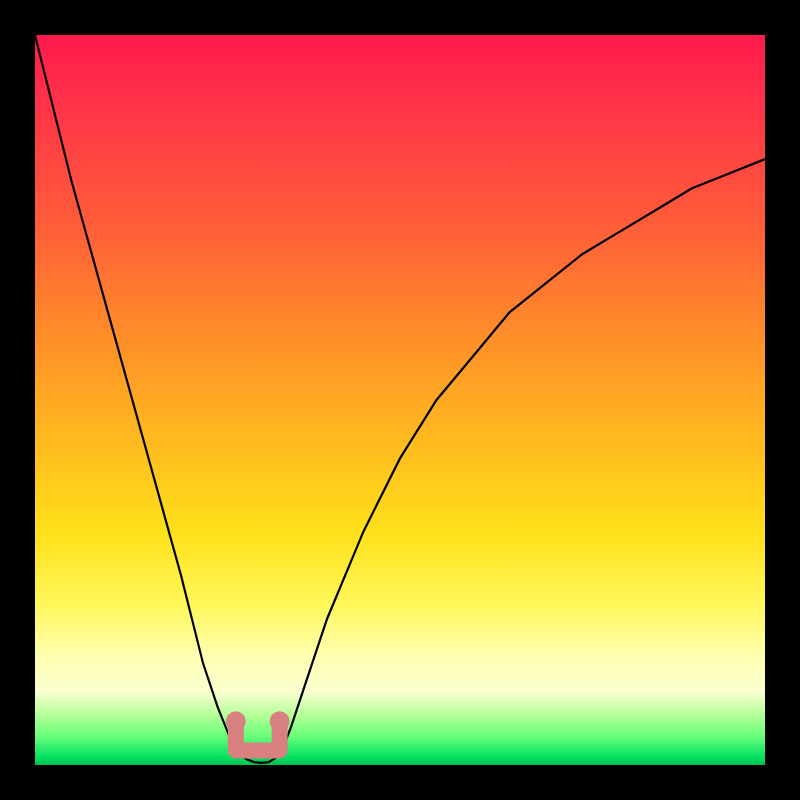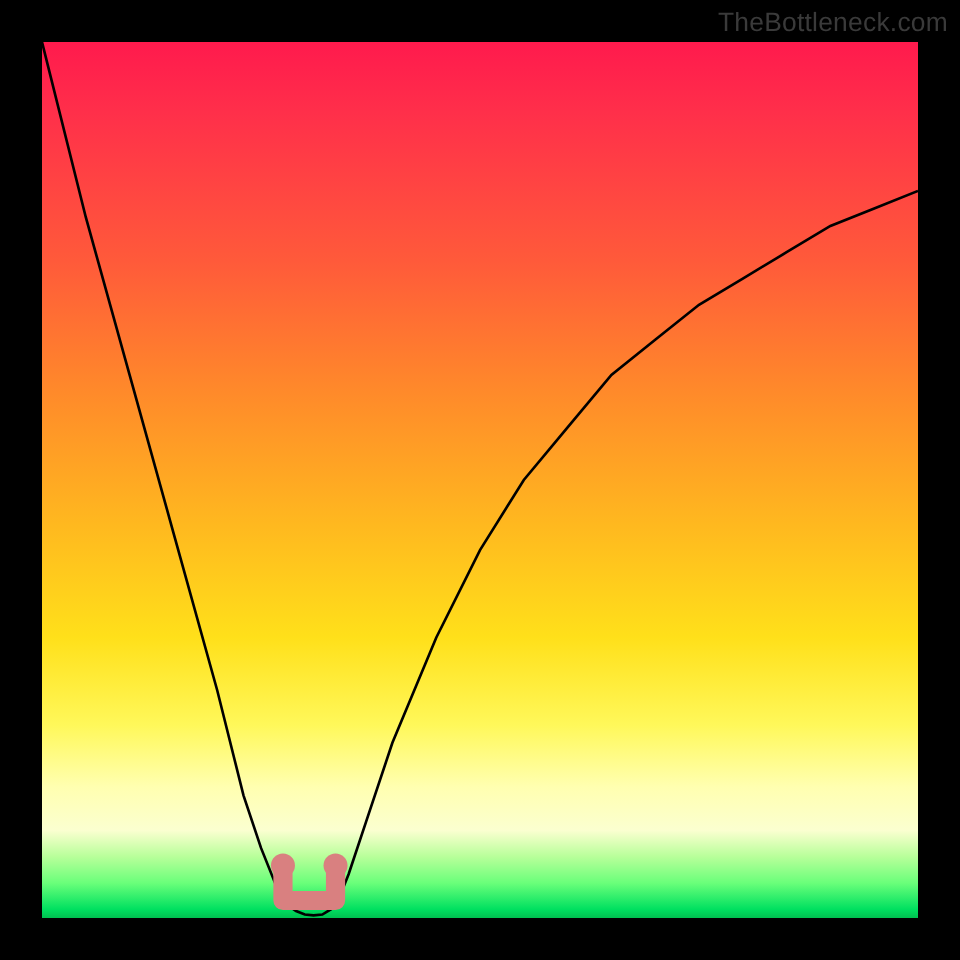--- a/index.html
+++ b/index.html
@@ -69,14 +69,13 @@
       <g>
         <path id="curve-path" d="M0.0 0.0 L36.5 146.0 L73.0 277.4 L109.5 408.8 L146.0 540.2 L167.9 627.8 L182.5 671.6 L197.1 708.1 L204.4 719.0 L211.7 724.2 L219.0 727.1 L226.3 727.8 L233.6 727.1 L240.9 722.7 L248.2 711.8 L255.5 693.5 L270.1 649.7 L292.0 584.0 L328.5 496.4 L365.0 423.4 L401.5 365.0 L438.0 321.2 L474.5 277.4 L511.0 248.2 L547.5 219.0 L584.0 197.1 L620.5 175.2 L657.0 153.3 L693.5 138.7 L730.0 124.1" fill="none" stroke="#000" stroke-width="2.2"></path>
       </g>
       <g>
         <path id="valley-path" d="M 200.8 686.2 L 200.8 715.4 L 244.6 715.4 L 244.6 686.2" fill="none" stroke="#d98080" stroke-width="16" stroke-linecap="round" stroke-linejoin="round"></path>
         <circle id="valley-dot-l" r="10" fill="#d98080" cx="200.8" cy="686.2"></circle>
         <circle id="valley-dot-r" r="10" fill="#d98080" cx="244.6" cy="686.2"></circle>
       </g>
     </svg>
   </div>
-  <div class="watermark">TheBottleneck.com</div>
 </div>
 
 </body></html>

